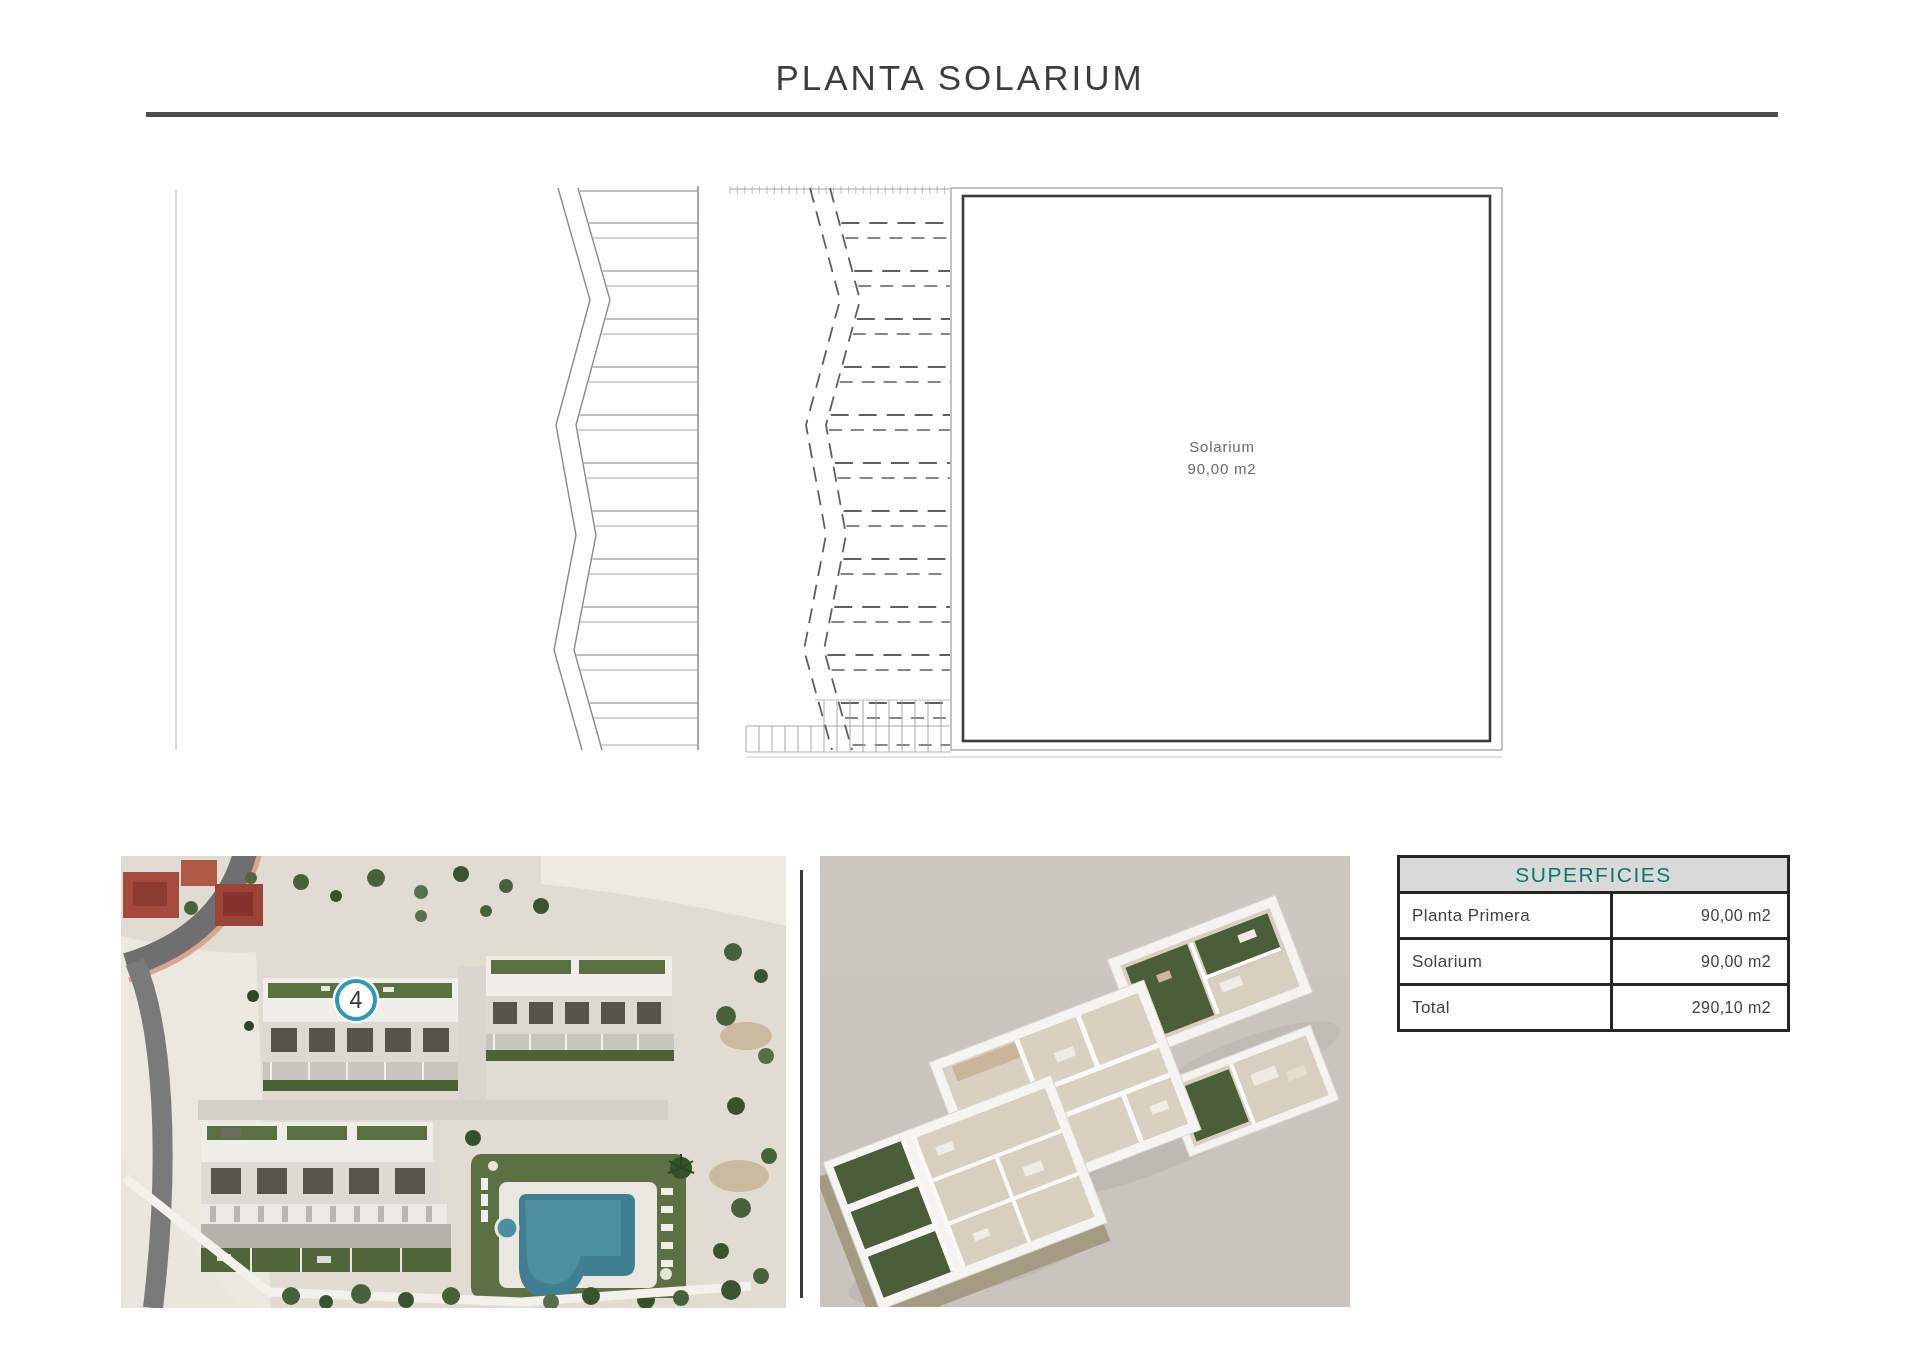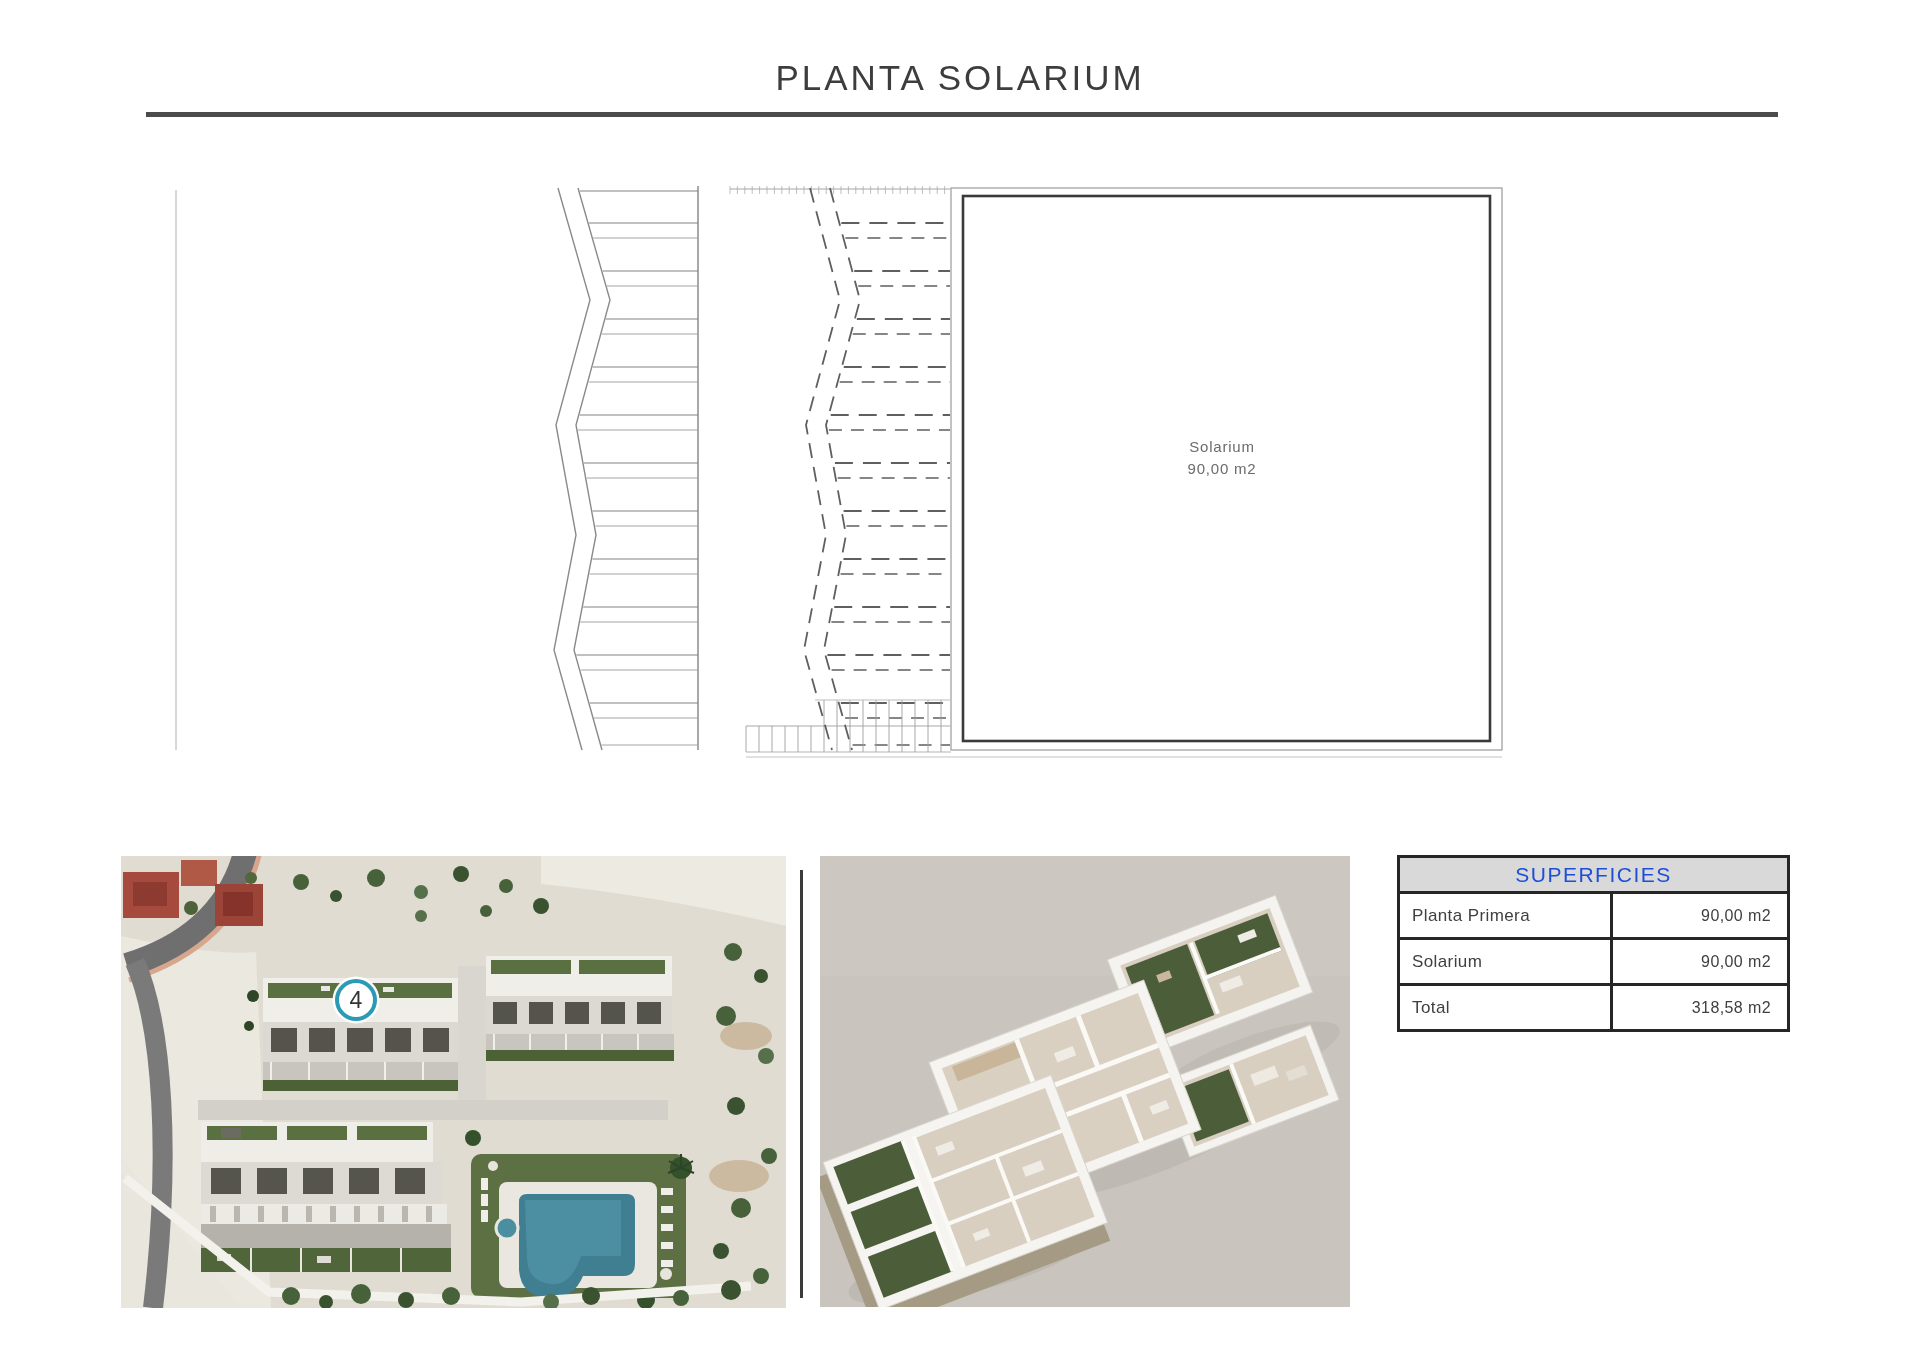--- a/index.html
+++ b/index.html
@@ -29,21 +29,21 @@
   .img-divider{position:absolute;left:800px;top:870px;width:3px;height:428px;background:#3b3b3b;}
   .render3d{position:absolute;left:820px;top:856px;width:530px;height:451px;overflow:hidden;}
   
   .sup-table{
     position:absolute;left:1397px;top:855px;width:393px;height:177px;box-sizing:border-box;
     border:3px solid #262626;background:#fff;display:flex;flex-direction:column;font-weight:300;
   }
   .sup-header{
     flex:0 0 33px;background:#d9d9d9;border-bottom:3px solid #262626;
     display:flex;align-items:center;justify-content:center;
-    font-size:21px;letter-spacing:1.5px;color:#1d4ed8;
+    font-size:21px;letter-spacing:1.5px;color:#0f766e;
   }
   .sup-row{flex:1;display:flex;border-bottom:3px solid #262626;}
   .sup-row:last-child{border-bottom:none;justify-content:space-between;}
   .sup-label{
     flex:0 0 213px;box-sizing:border-box;border-right:3px solid #262626;
     display:flex;align-items:center;padding-left:12px;font-size:17px;color:#3f3f3f;letter-spacing:.4px;
   }
   .sup-value{
     flex:1;display:flex;align-items:center;justify-content:flex-end;
     padding-right:16px;font-size:16px;color:#3f3f3f;letter-spacing:.4px;
@@ -390,18 +390,18 @@
         <div class="sup-row">
           <div class="sup-label">Planta Primera</div>
           <div class="sup-value">90,00 m2</div>
         </div>
         <div class="sup-row">
           <div class="sup-label">Solarium</div>
           <div class="sup-value">90,00 m2</div>
         </div>
         <div class="sup-row">
           <div class="sup-label">Total</div>
-          <div class="sup-value">318,58 m2</div>
+          <div class="sup-value">290,10 m2</div>
         </div>
       </div>
   </div>
 
 </div>
 
 </body></html>

